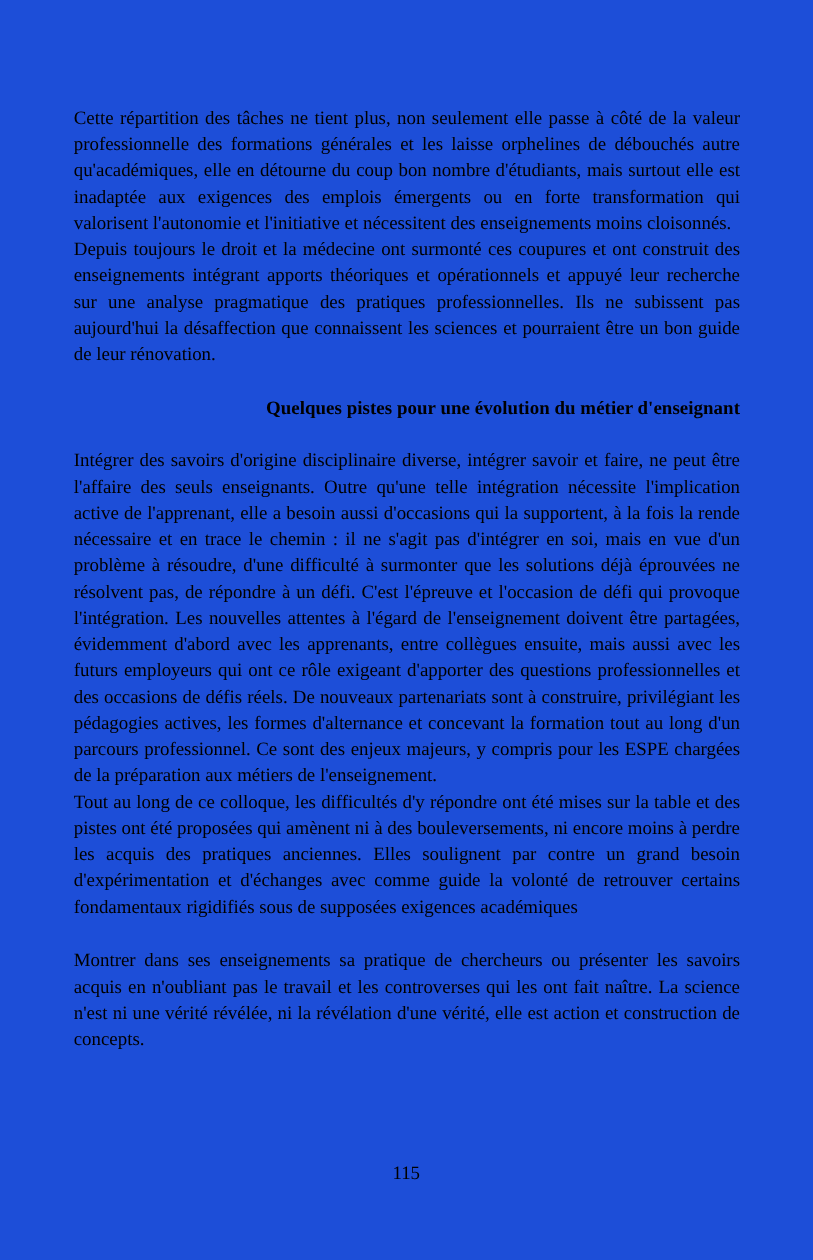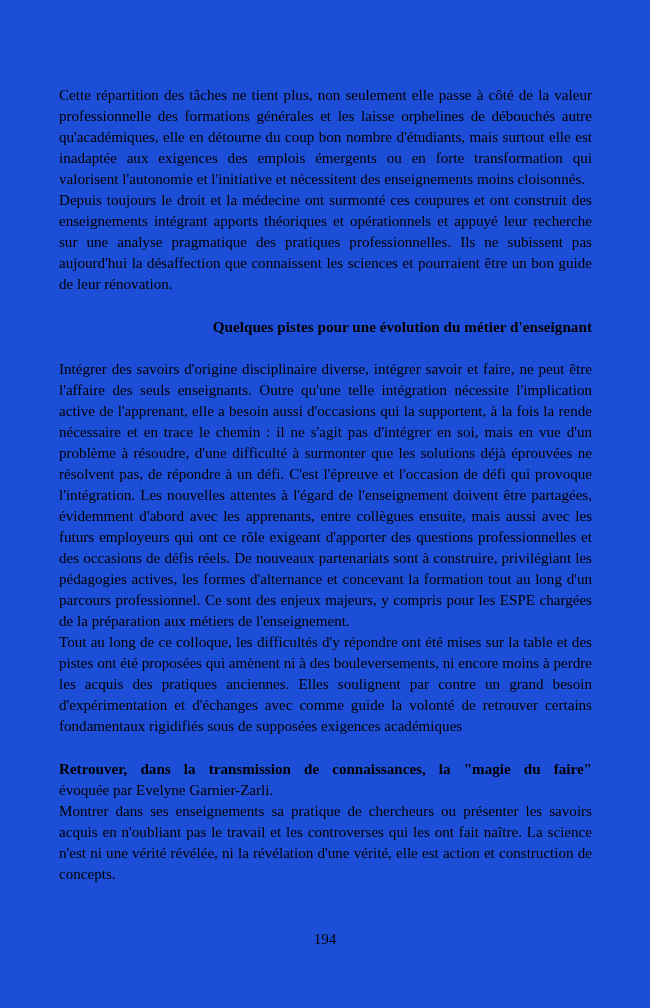--- a/index.html
+++ b/index.html
@@ -92,23 +92,20 @@
     <h2 class="section-heading">Quelques pistes pour une évolution du métier d'enseignant</h2>
 
     <div class="gap-line"></div>
 
     <p class="body-par last-line-natural">Intégrer des savoirs d'origine disciplinaire diverse, intégrer savoir et faire, ne peut être l'affaire des seuls enseignants. Outre qu'une telle intégration nécessite l'implication active de l'apprenant, elle a besoin aussi d'occasions qui la supportent, à la fois la rende nécessaire et en trace le chemin : il ne s'agit pas d'intégrer en soi, mais en vue d'un problème à résoudre, d'une difficulté à surmonter que les solutions déjà éprouvées ne résolvent pas, de répondre à un défi. C'est l'épreuve et l'occasion de défi qui provoque l'intégration. Les nouvelles attentes à l'égard de l'enseignement doivent être partagées, évidemment d'abord avec les apprenants, entre collègues ensuite, mais aussi avec les futurs employeurs qui ont ce rôle exigeant d'apporter des questions professionnelles et des occasions de défis réels. De nouveaux partenariats sont à construire, privilégiant les pédagogies actives, les formes d'alternance et concevant la formation tout au long d'un parcours professionnel. Ce sont des enjeux majeurs, y compris pour les ESPE chargées de la préparation aux métiers de l'enseignement.</p>
 
     <p class="body-par last-line-natural">Tout au long de ce colloque, les difficultés d'y répondre ont été mises sur la table et des pistes ont été proposées qui amènent ni à des bouleversements, ni encore moins à perdre les acquis des pratiques anciennes. Elles soulignent par contre un grand besoin d'expérimentation et d'échanges avec comme guide la volonté de retrouver certains fondamentaux rigidifiés sous de supposées exigences académiques</p>
 
     <div class="gap-line"></div>
 
-    <p class="mixed-par">
-      <span class="bold-run forced-line">Retrouver, dans la transmission de connaissances, la "magie du faire"</span><span>évoquée par Evelyne Garnier-Zarli.</span>
-    </p>
 
     <p class="body-par last-line-natural">Montrer dans ses enseignements sa pratique de chercheurs ou présenter les savoirs acquis en n'oubliant pas le travail et les controverses qui les ont fait naître. La science n'est ni une vérité révélée, ni la révélation d'une vérité, elle est action et construction de concepts.</p>
 
   </div>
 
-  <div class="page-number">194</div>
+  <div class="page-number">115</div>
 
 </div>
 
 </body></html>

